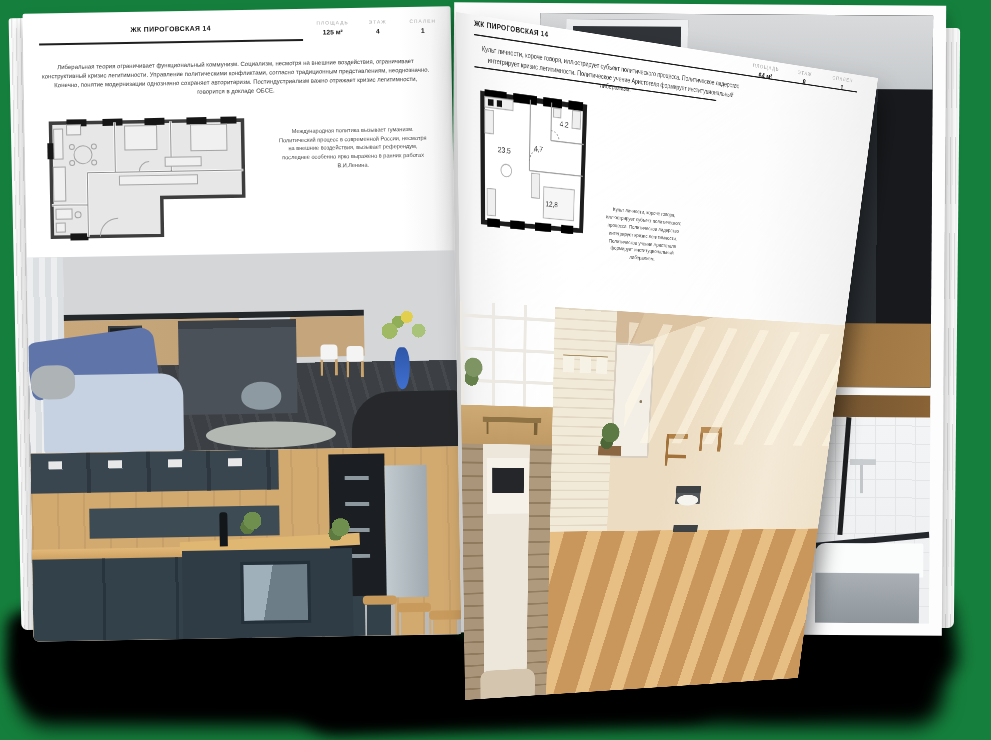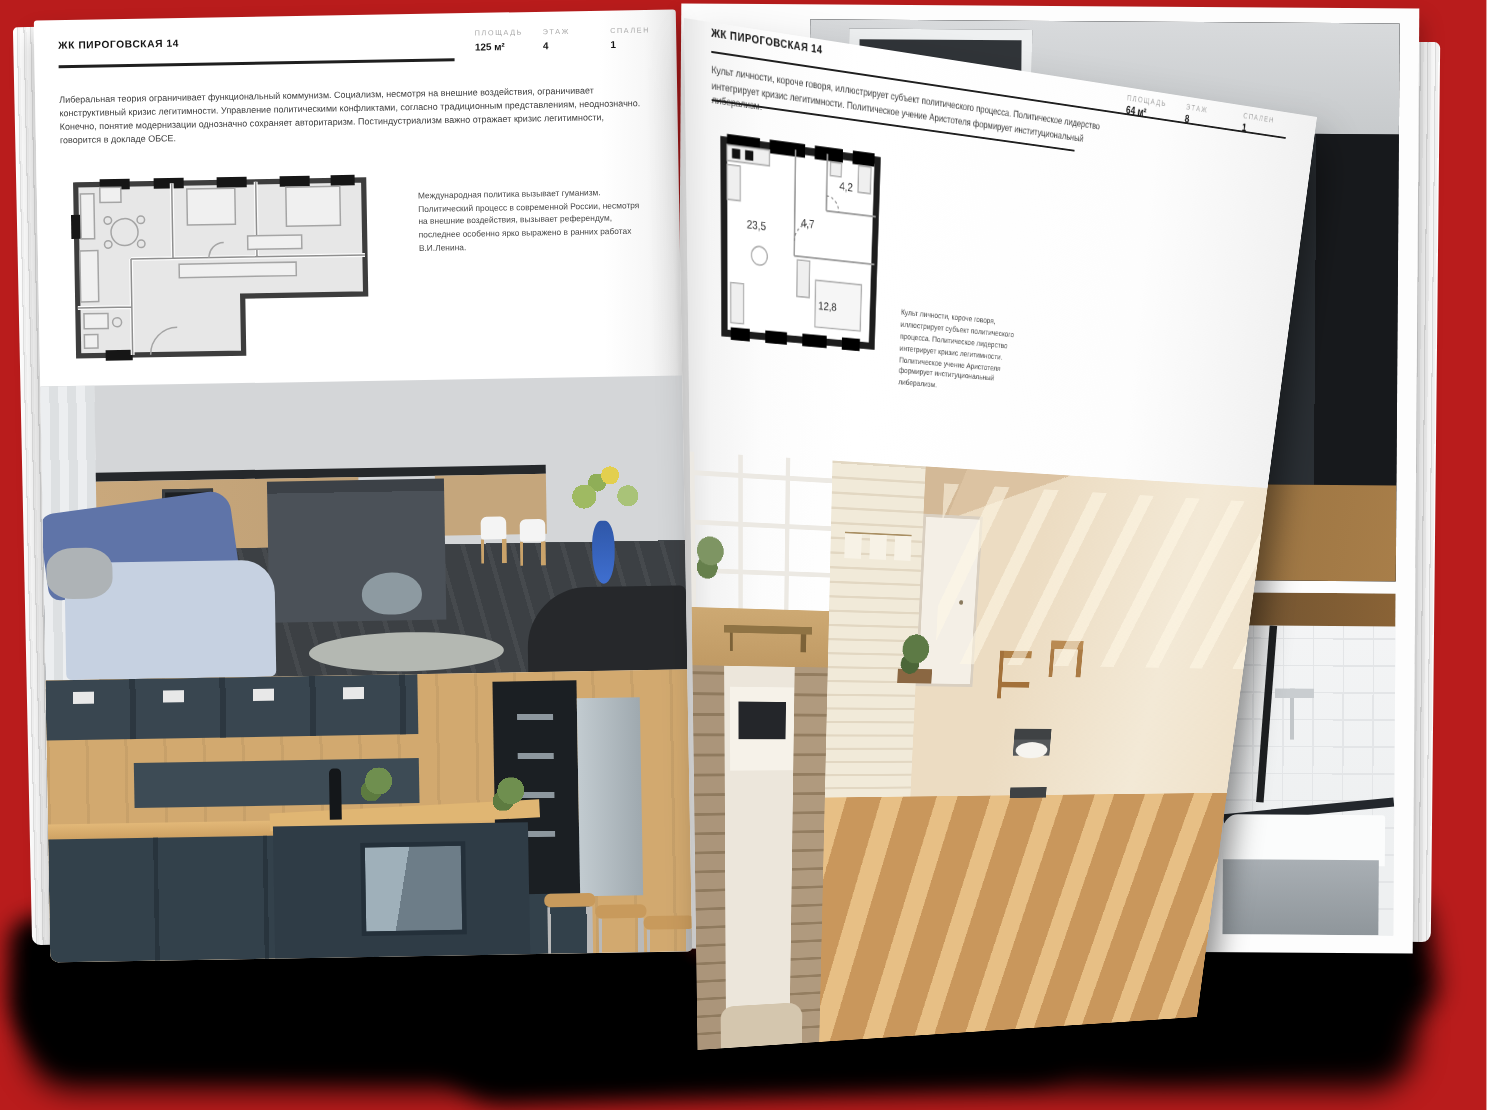--- a/index.html
+++ b/index.html
@@ -1,17 +1,17 @@
 <!DOCTYPE html>
 <html><head>
 <meta charset="utf-8">
 <style>
   html,body{margin:0;padding:0;background:#ffffff;}
-  .stage{position:relative;width:991px;height:740px;overflow:hidden;background:#b91c1c;
-         font-family:"Liberation Sans","DejaVu Sans",sans-serif;}
+  .stage{position:relative;width:991px;height:740px;overflow:hidden;background:#15803d;
+         font-family:"Liberation Sans","DejaVu Sans",sans-serif;text-align:center;}
   
   .sh{position:absolute;background:#000;z-index:1;}
   .sh1{left:6px;top:614px;width:460px;height:100px;border-radius:18px 30px 40px 50px;filter:blur(7px);transform:rotate(.8deg);}
   .sh2{left:295px;top:632px;width:430px;height:96px;border-radius:40px;filter:blur(8px);transform:rotate(-2.4deg);}
   .sh3{left:688px;top:596px;width:268px;height:112px;border-radius:40% 30% 30% 45%;filter:blur(9px);transform:rotate(-8deg);}
   .sh4{left:18px;top:648px;width:925px;height:78px;border-radius:30px;filter:blur(10px);}
   
   .edge-left{position:absolute;left:15px;top:18px;width:18px;height:612px;z-index:2;transform:rotate(-1.2deg);
     background:repeating-linear-gradient(90deg,#ffffff 0 2.5px,#e3e3e3 2.5px 3.2px,#f7f7f7 3.2px 4.5px);border-radius:3px 0 0 6px;}
   .edge-right{position:absolute;left:941px;top:28px;width:16px;height:600px;z-index:2;transform:rotate(.6deg);

